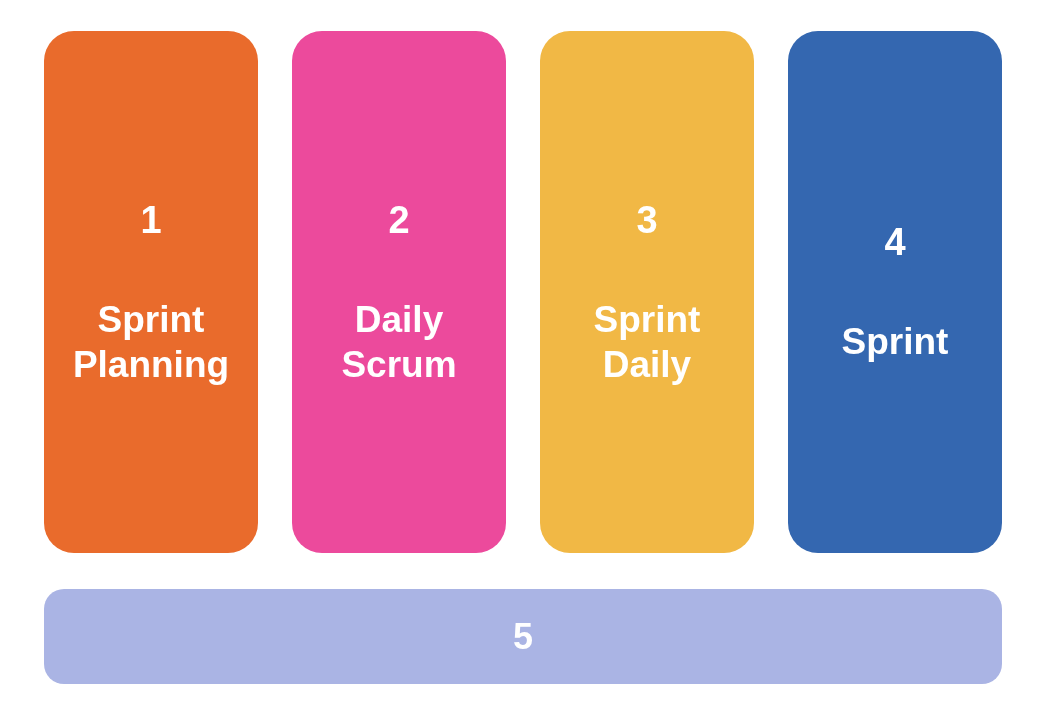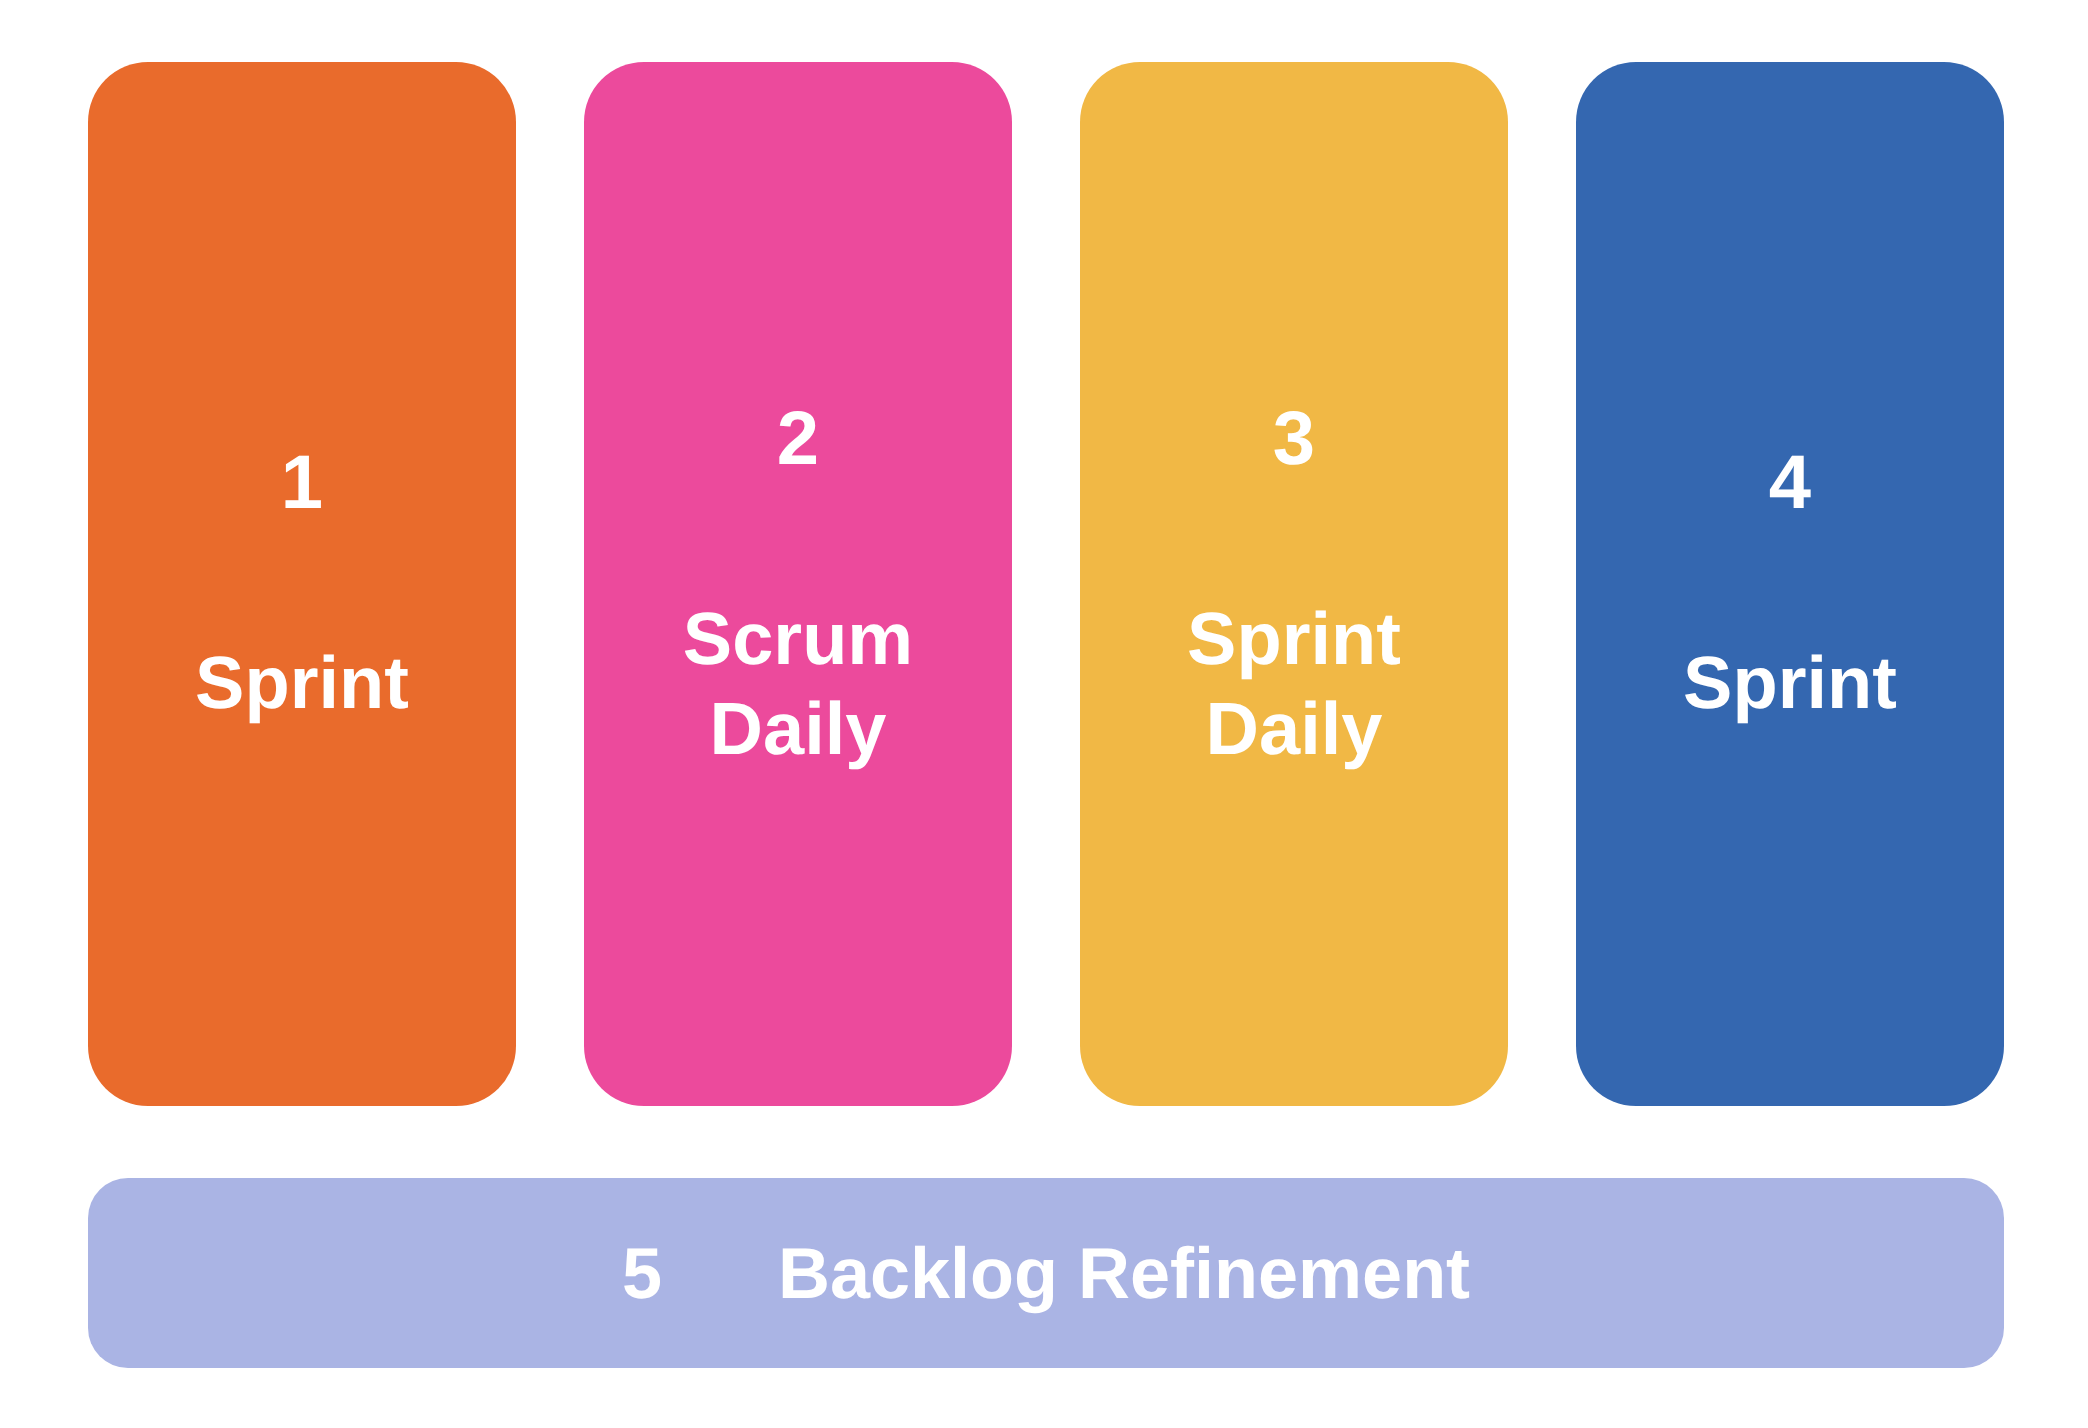--- a/index.html
+++ b/index.html
@@ -67,28 +67,29 @@
 <body>
 
 <div class="canvas">
 
   <div class="cards-row">
 
     <div class="event-card" style="background-color: rgb(233, 107, 44);">
       <div class="card-number">1</div>
       <div class="card-label">
         <span>Sprint</span>
+        <span>Planning</span>
       </div>
     </div>
 
     <div class="event-card" style="background-color: rgb(236, 74, 156);">
       <div class="card-number">2</div>
       <div class="card-label">
+        <span>Daily</span>
         <span>Scrum</span>
-        <span>Daily</span>
       </div>
     </div>
 
     <div class="event-card" style="background-color: rgb(241, 184, 69);">
       <div class="card-number">3</div>
       <div class="card-label">
         <span>Sprint</span>
         <span>Daily</span>
       </div>
     </div>
@@ -97,16 +98,15 @@
       <div class="card-number">4</div>
       <div class="card-label">
         <span>Sprint</span>
       </div>
     </div>
 
   </div>
 
   <div class="bottom-bar" style="background-color: rgb(170, 180, 228);">
     <span class="bar-number">5</span>
-    <span class="bar-label">Backlog Refinement</span>
   </div>
 
 </div>
 
 </body></html>

